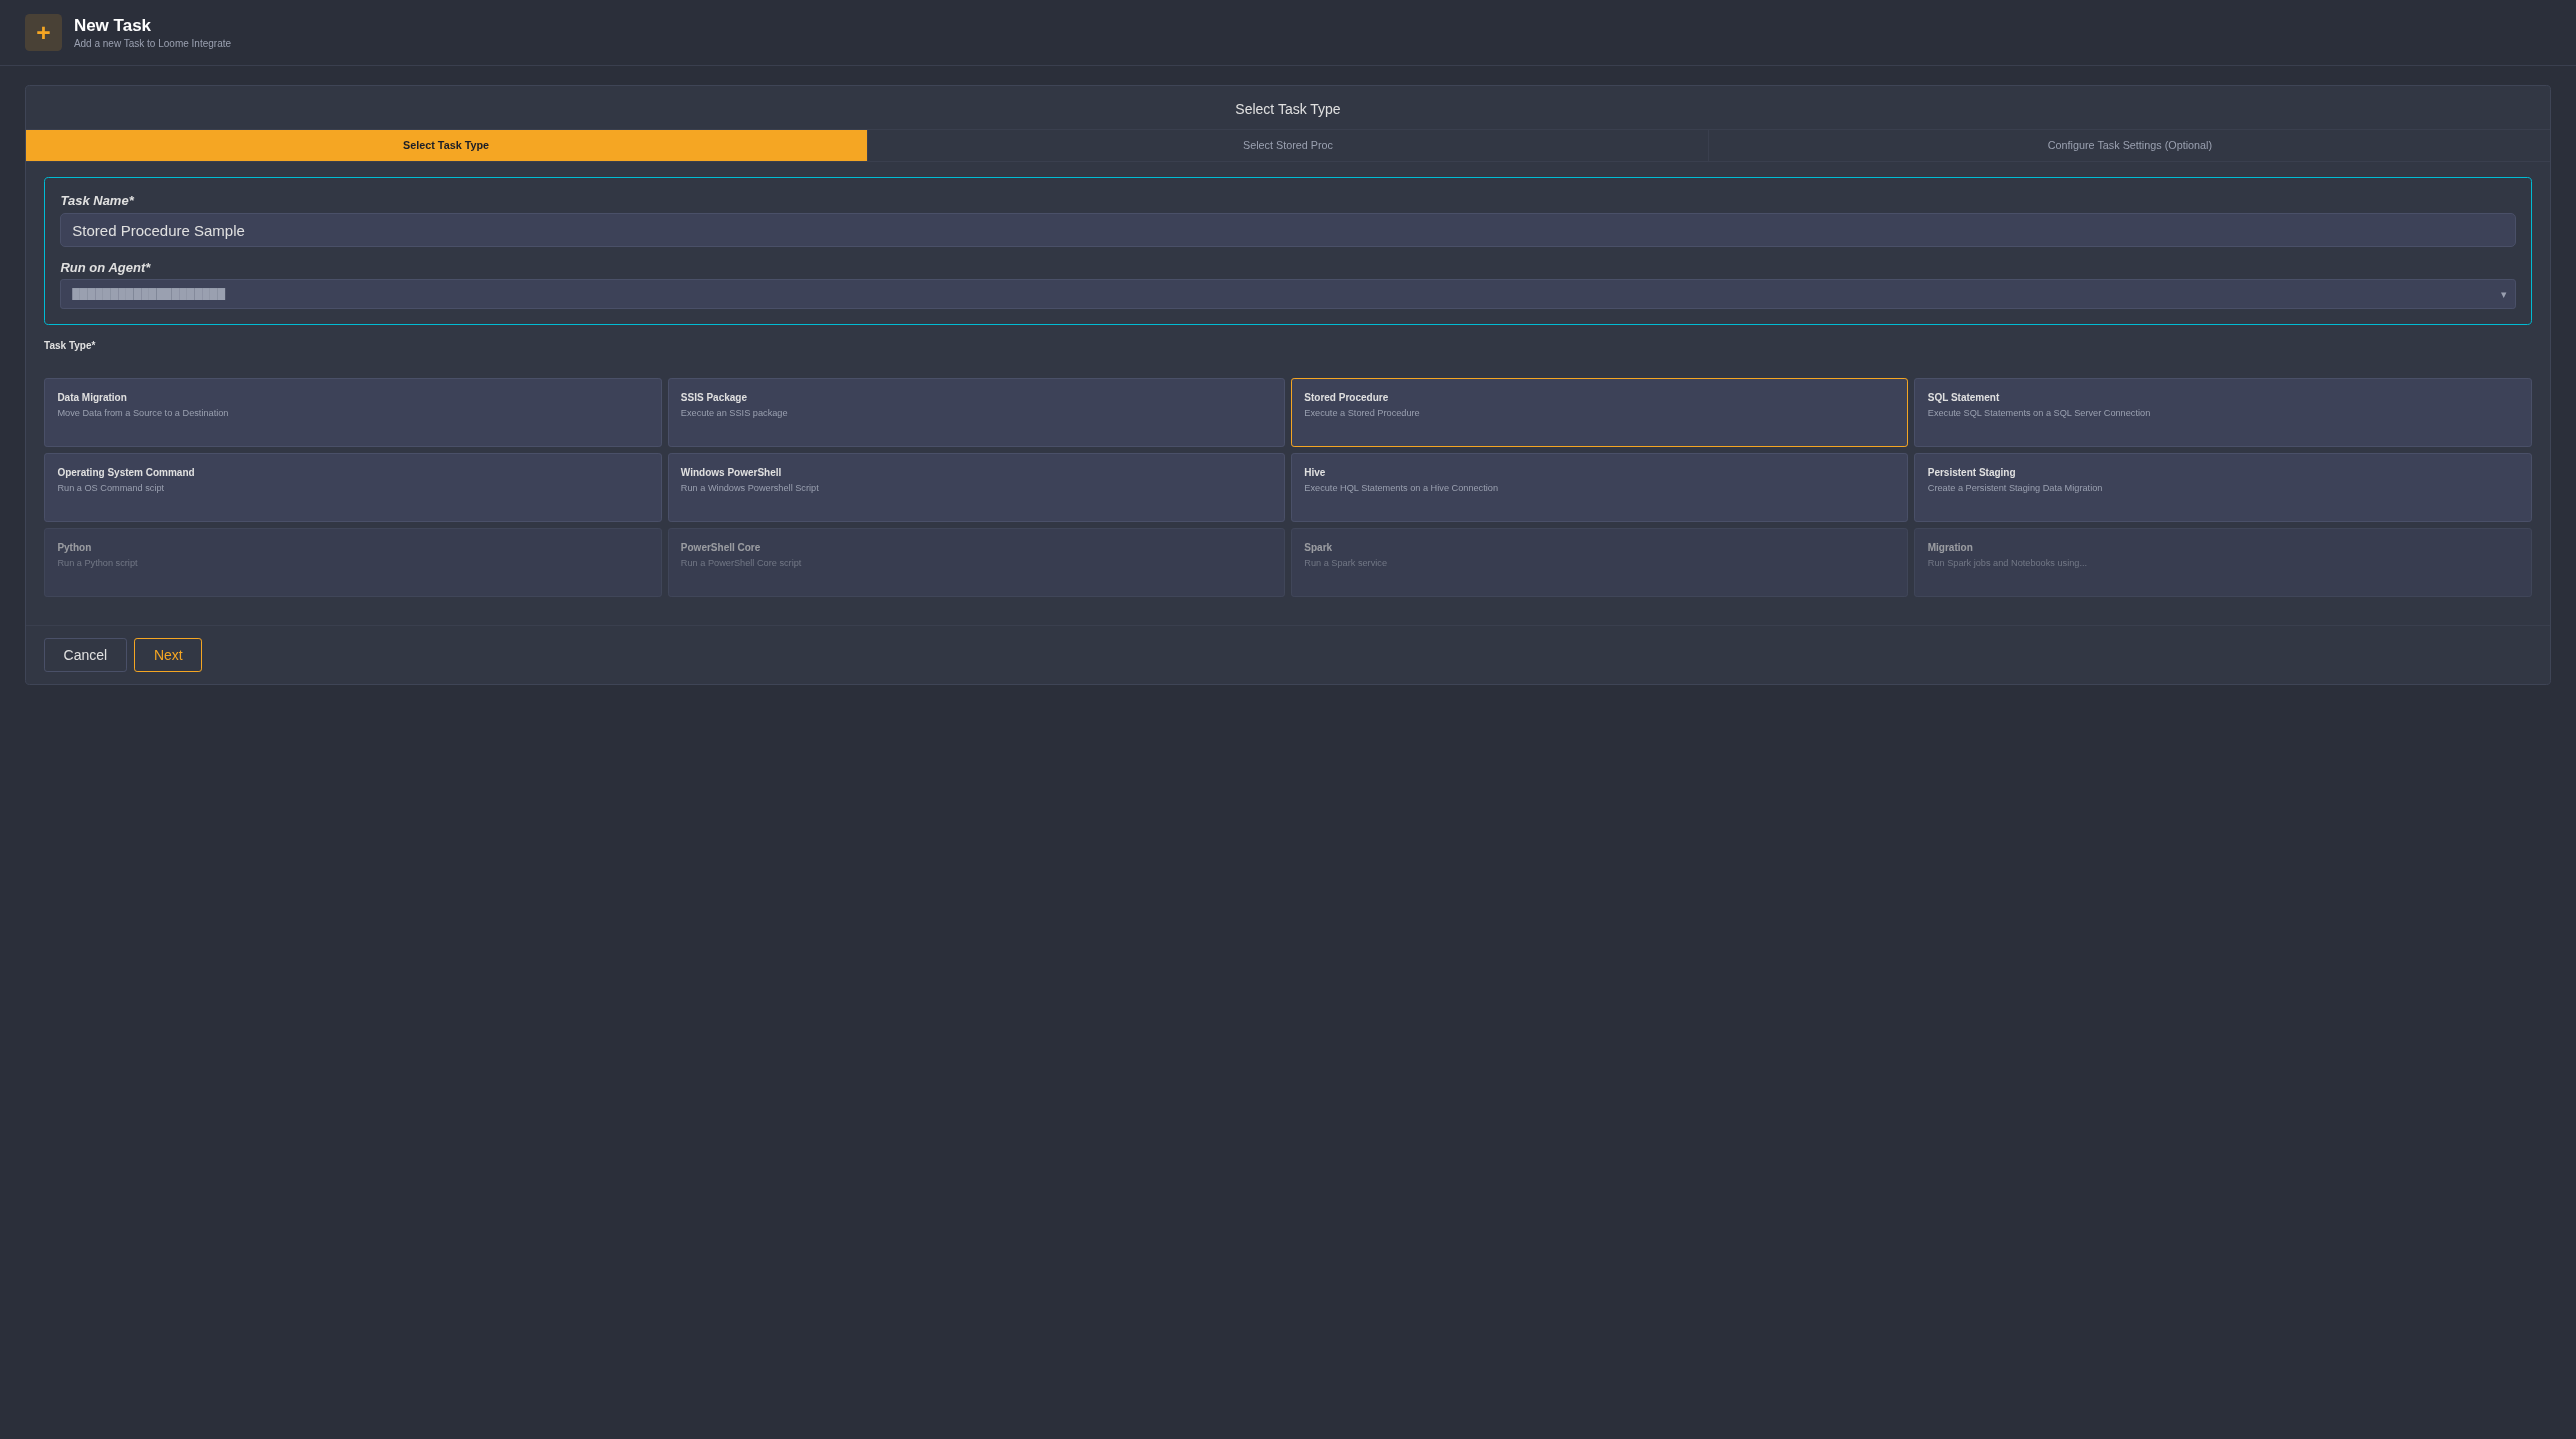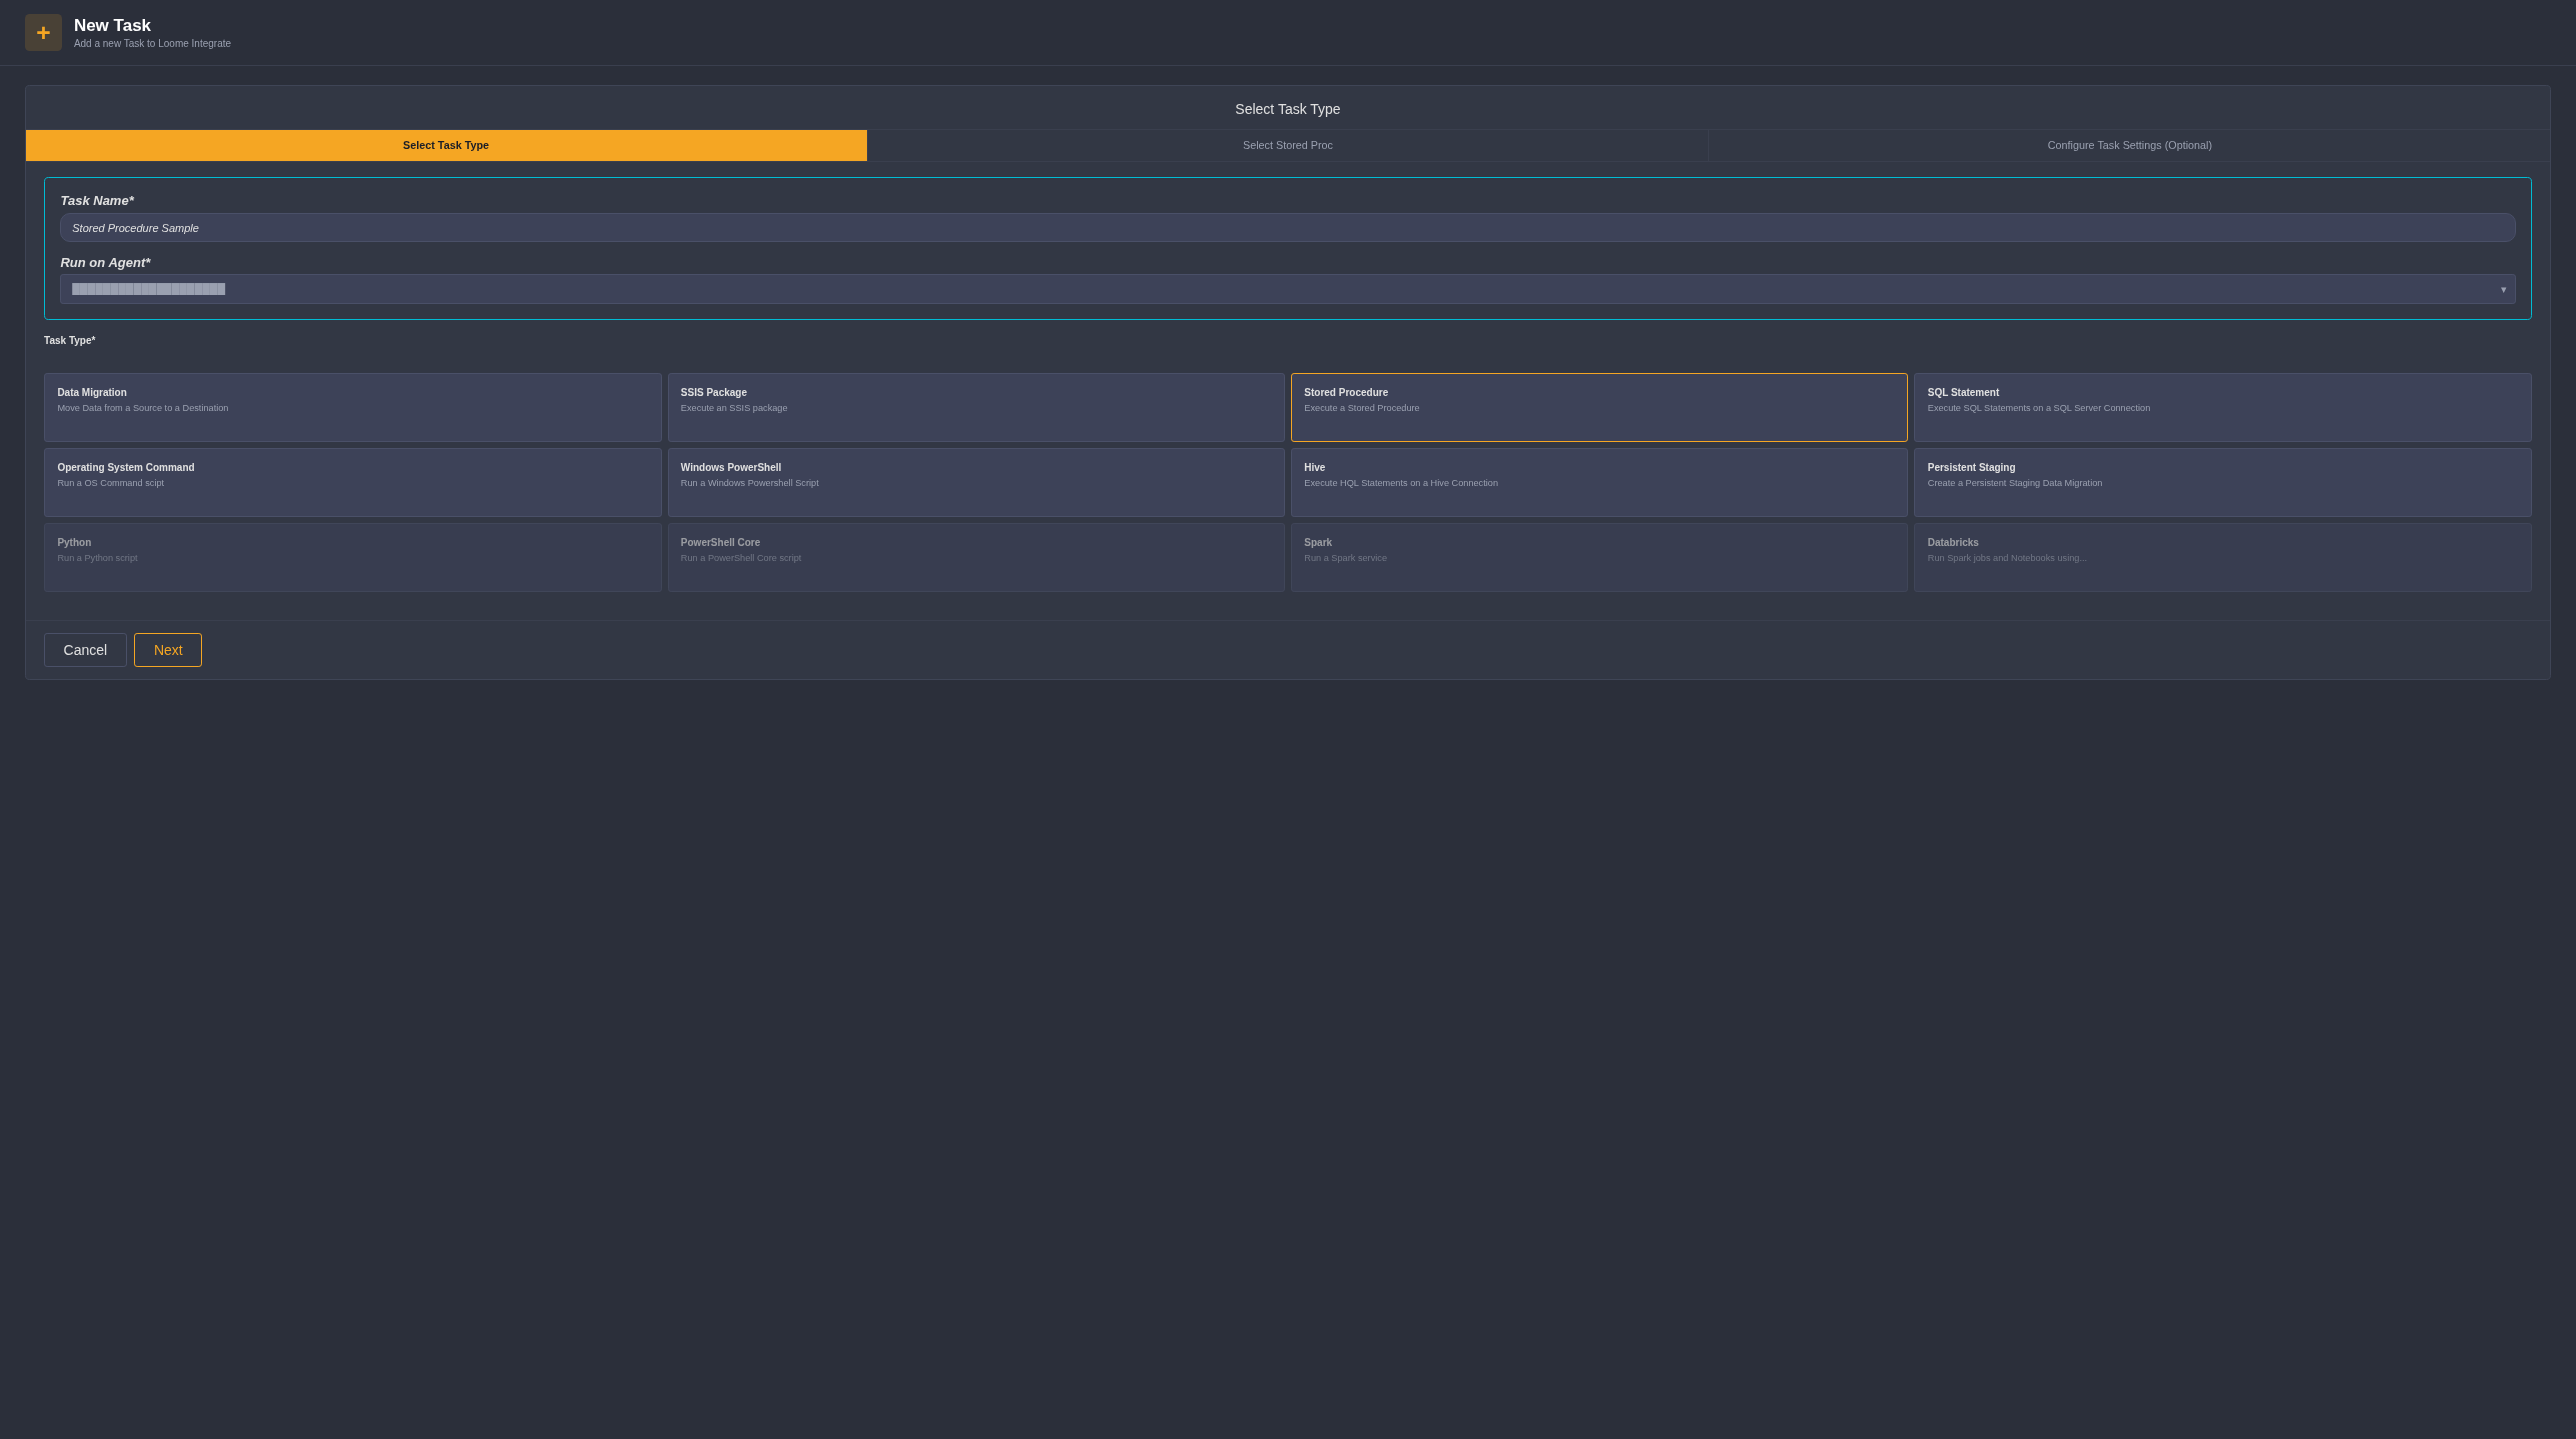--- a/index.html
+++ b/index.html
@@ -109,26 +109,25 @@
       color: #e0e0e0;
       margin-bottom: 4.6px;
       display: block;
       font-style: italic;
     }
 
     .form-input {
       width: 100%;
       background-color: #3d4258;
       border: 0.8px solid #4a5068;
-      border-radius: 10px;
+      border-radius: 5px;
       padding: 7.7px 10.8px;
       color: #e0e0e0;
-      font-size: 11px;
+      font-size: 15px;
       outline: none;
-      font-style: italic;
     }
 
     .form-select-wrapper {
       position: relative;
     }
 
     .form-select {
       width: 100%;
       background-color: #3d4258;
       border: 0.8px solid #4a5068;
@@ -342,21 +341,21 @@
             <div class="task-card-title">PowerShell Core</div>
             <div class="task-card-desc">Run a PowerShell Core script</div>
           </div>
 
           <div class="task-type-card faded">
             <div class="task-card-title">Spark</div>
             <div class="task-card-desc">Run a Spark service</div>
           </div>
 
           <div class="task-type-card faded">
-            <div class="task-card-title">Databricks</div>
+            <div class="task-card-title">Migration</div>
             <div class="task-card-desc">Run Spark jobs and Notebooks using...</div>
           </div>
 
         </div>
       </div>
 
     </div>
 
     <div class="wizard-footer">
       <button class="btn btn-cancel">Cancel</button>

